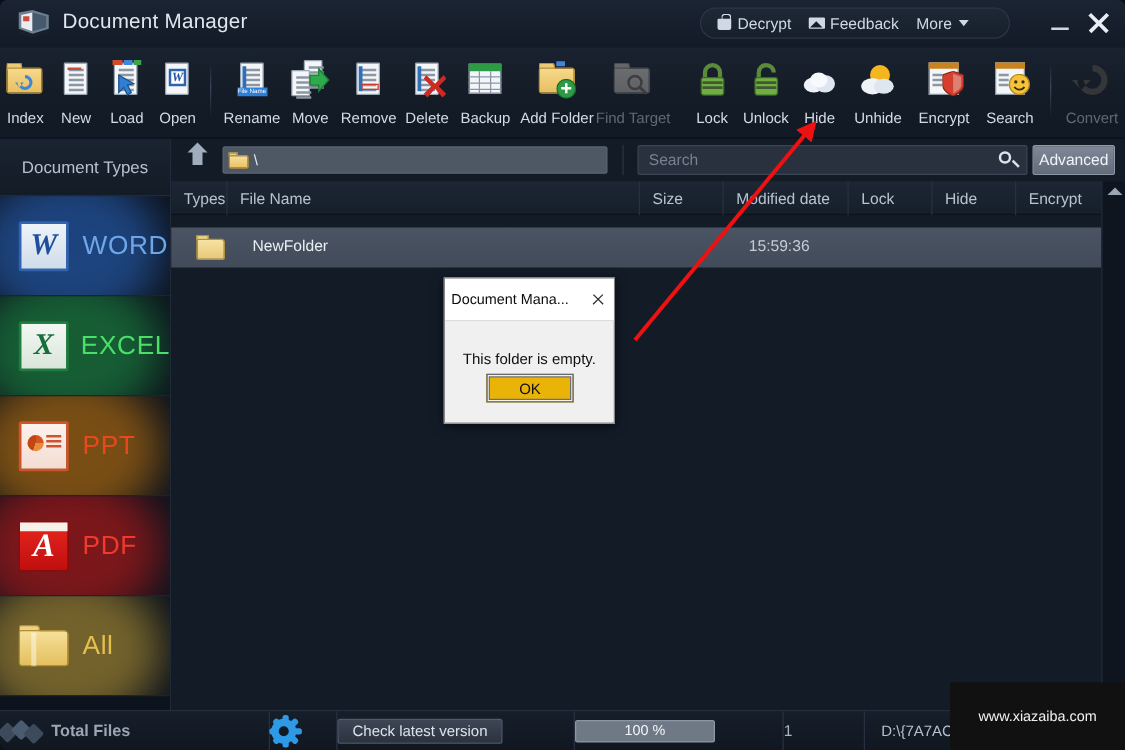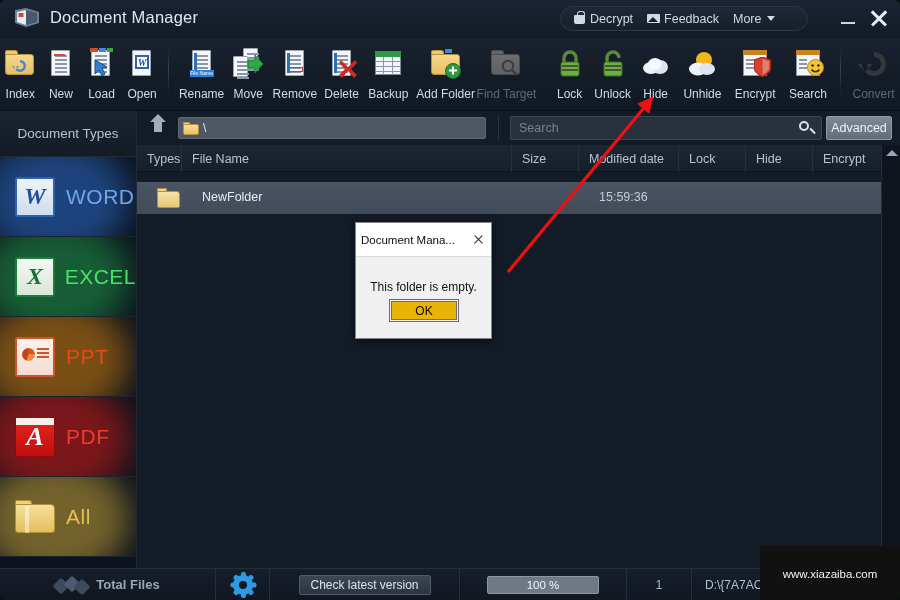--- a/index.html
+++ b/index.html
@@ -382,21 +382,21 @@
   }
 
   
   #statusbar {
     position:absolute; left:0; top:568px; width:900px; height:32px;
     background:linear-gradient(180deg,#161e2a 0%,#101721 100%);
     border-top:1px solid #242f3e;
     display:flex; align-items:center;
   }
   .sb-cell {
-    height:32px; display:flex; align-items:center; justify-content:center;
+    height:32px; display:flex; align-items:center; 
     border-right:1px solid #263041;
   }
   #sb-total { width:216px; gap:7px; }
   .ic-diamonds { position:relative; width:34px; height:14px; }
   .ic-diamonds i {
     position:absolute; width:12px; height:12px; background:#3c4a5c;
     transform:rotate(45deg); border-radius:2px;
   }
   .ic-diamonds i:nth-child(1){ left:0; top:2px; }
   .ic-diamonds i:nth-child(2){ left:11px; top:0px; background:#4a5a6f; }

